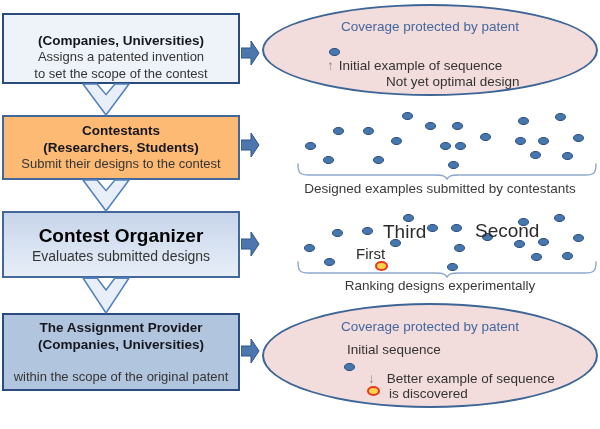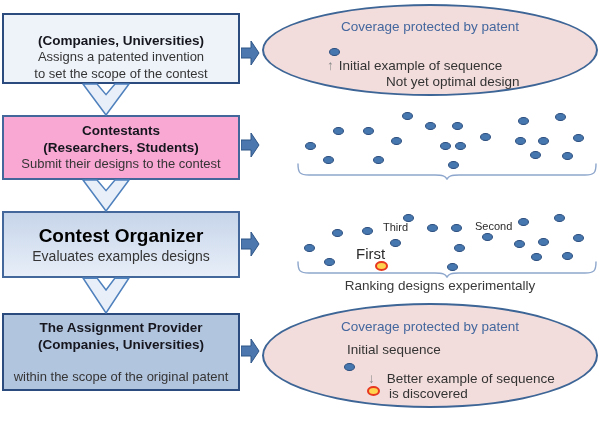--- a/index.html
+++ b/index.html
@@ -9,21 +9,21 @@
     font-family:"Liberation Sans", sans-serif; overflow:hidden;
   }
 
   
   .flow-box {
     position:absolute; left:2px; width:238px; border:2px solid #44679b;
     display:flex; flex-direction:column; justify-content:center; align-items:center;
     text-align:center;
   }
   .box1 { top:13px;  height:71px; background:#eef3fa; border-color:#2b4a7d; }
-  .box2 { top:115px; height:65px; background:#f9a8d4; }
+  .box2 { top:115px; height:65px; background:#fdba74; }
   .box3 { top:211px; height:67px; background:linear-gradient(#c7d5ea,#e7eef8); }
   .box4 { top:313px; height:78px; background:#b2c5df; border-color:#2b4a7d; }
   .box-title { font-weight:bold; font-size:13.5px; line-height:17px; color:#16161e; }
   .box-body  { font-size:13px; line-height:16.5px; color:#353535; }
   .box3 .box-title { font-size:19px; line-height:24px; color:#000; }
   .box3 .box-body  { font-size:14px; }
 
   
   .down-arrow { position:absolute; left:82px; width:48px; }
   .da1 { top:83px;  height:33px; }
@@ -56,21 +56,21 @@
 
   
   .dot-layer, .label-layer { position:absolute; inset:0; }
   .dot {
     position:absolute; width:11px; height:8px; border-radius:50%;
     background:#4677ae; border:1px solid #2a4d7e;
   }
   .dot-w {
     width:13px; height:10px; background:#ffd34d; border:2.5px solid #e8371f;
   }
-  .pt-label { position:absolute; font-size:11px; color:#2b2b2b; white-space:nowrap; }
+  .pt-label { position:absolute; font-size:19px; color:#2b2b2b; white-space:nowrap; }
 
   .brace { position:absolute; left:297px; width:300px; height:17px; }
   .brace2 { top:163px; }
   .brace3 { top:261px; }
   .brace-caption {
     position:absolute; left:280px; width:320px; text-align:center;
     font-size:13.5px; color:#3a3a3a; white-space:nowrap;
   }
   .cap2 { top:181px; }
   .cap3 { top:278px; }
@@ -104,21 +104,21 @@
     <div class="box-body">
       <span>Submit their designs to the contest</span>
     </div>
   </div>
 
   <div class="flow-box box3">
     <div class="box-title">
       <span>Contest Organizer</span>
     </div>
     <div class="box-body">
-      <span>Evaluates examples designs</span>
+      <span>Evaluates submitted designs</span>
     </div>
   </div>
 
   <div class="flow-box box4">
     <div class="box-title">
       <span>The Assignment Provider</span><br>
       <span>(Companies, Universities)</span>
     </div>
     <div class="box-body">
       <br>
@@ -165,20 +165,21 @@
   <div class="el-text eb-line1">Initial sequence</div>
   <div class="el-text eb-line3">is discovered</div>
 
   <svg class="brace brace2" viewBox="0 0 300 17">
     <path d="M1,1 C1,10 3,12 12,12 L138,12 C146,12 148,13 150,16 C152,13 154,12 162,12 L288,12 C297,12 299,10 299,1" fill="none" stroke="#8da6cc" stroke-width="1.4" stroke-linecap="round"></path>
   </svg>
   <svg class="brace brace3" viewBox="0 0 300 17">
     <path d="M1,1 C1,10 3,12 12,12 L138,12 C146,12 148,13 150,16 C152,13 154,12 162,12 L288,12 C297,12 299,10 299,1" fill="none" stroke="#8da6cc" stroke-width="1.4" stroke-linecap="round"></path>
   </svg>
 
+  <div class="brace-caption cap2">Designed examples submitted by contestants</div>
   <div class="brace-caption cap3">Ranking designs experimentally</div>
 
   <div class="dot-layer">
       <div class="dot" style="left: 328.5px; top: 48px;"></div>
     </div>
   <div class="dot-layer">
       <div class="dot" style="left: 304.5px; top: 142px;"></div>
       <div class="dot" style="left: 332.5px; top: 127px;"></div>
       <div class="dot" style="left: 322.5px; top: 156px;"></div>
       <div class="dot" style="left: 362.5px; top: 127px;"></div>

